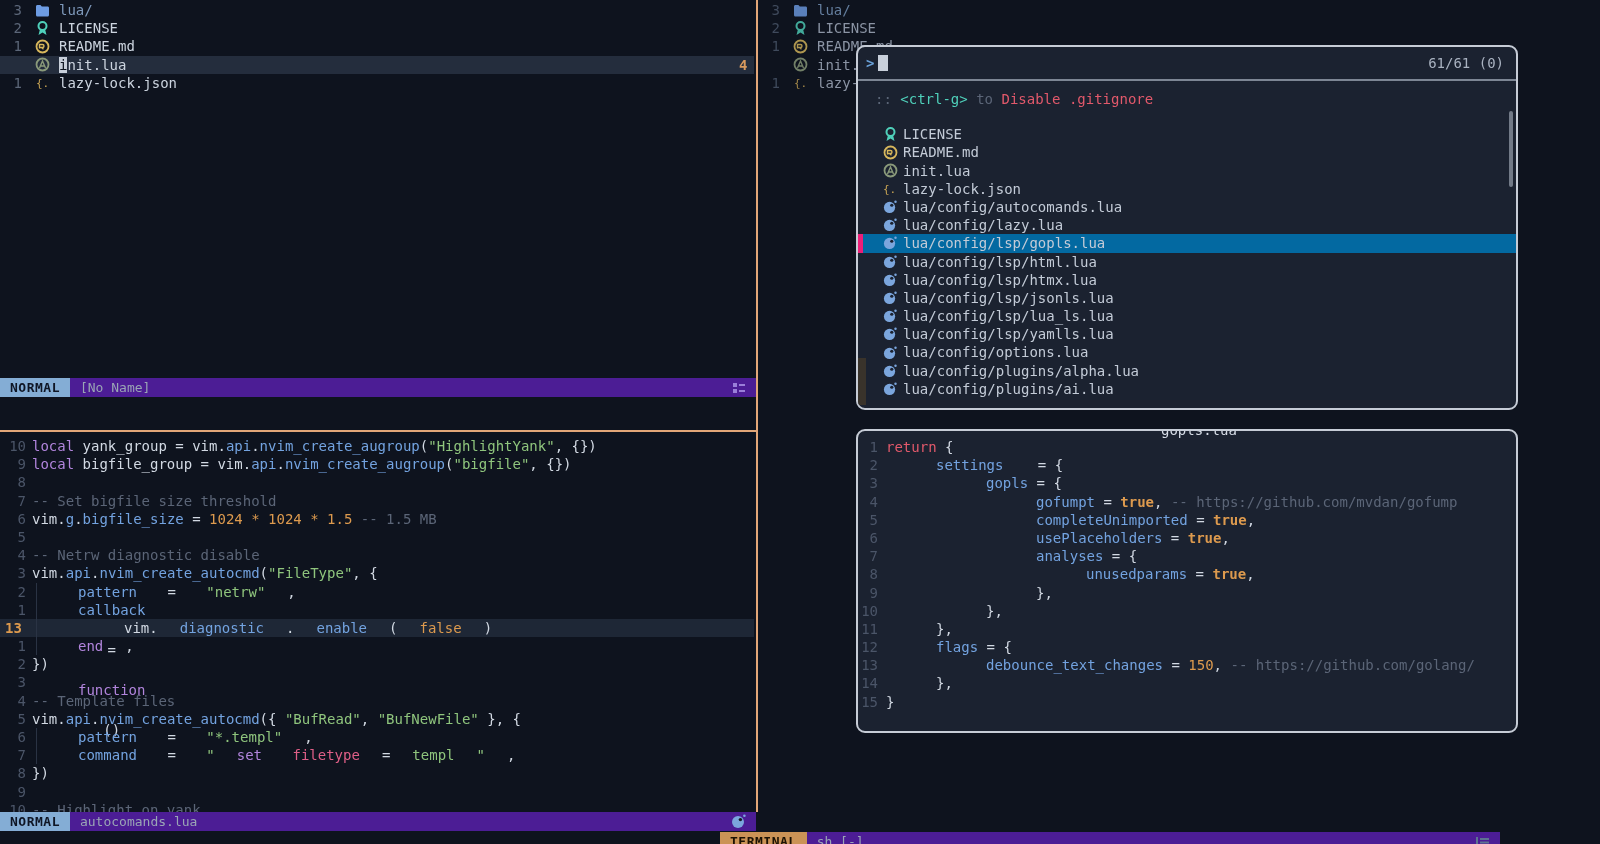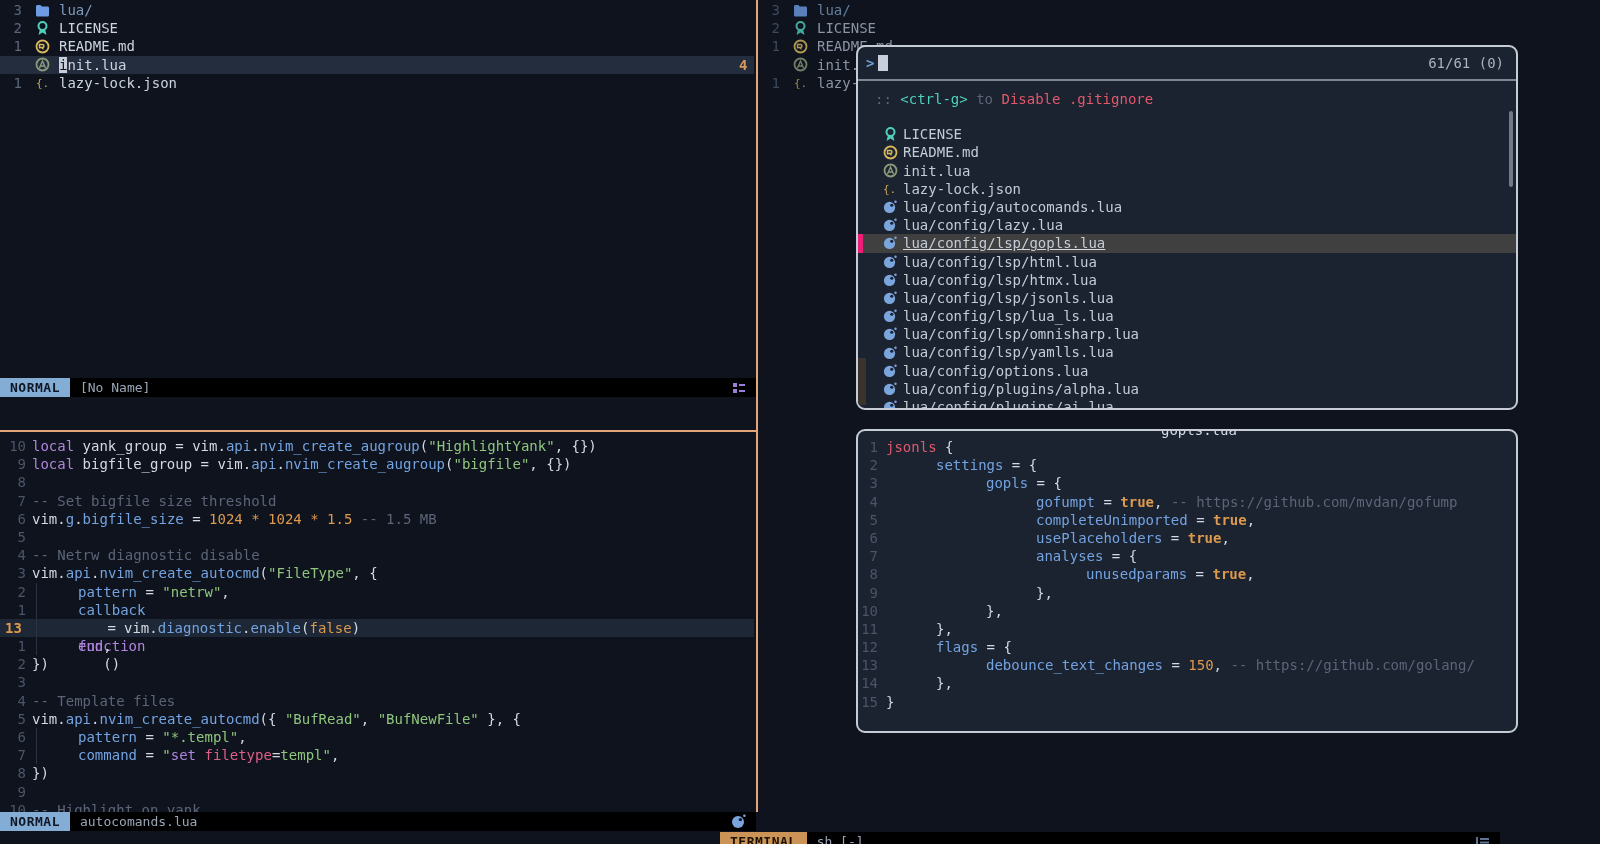--- a/index.html
+++ b/index.html
@@ -39,46 +39,46 @@
   .explorer.dim .row.cur{ background:transparent; }
   .explorer.dim .row.cur .num{ color:#d99a5e; }
   .cursorblock{ background:#c8cfda; color:#0e141f; }
 
   
   .code{ position:absolute; }
   .code .num{ width:26px; text-align:right; margin-right:6px; color:#4b5568; flex:none; }
   .code .row.cur{ background:#1e2736; }
   .code .row.cur .num{ text-align:left; padding-left:5px; margin-left:0; color:#dd9a4e; font-weight:bold; }
   .code .body{ display:flex; align-items:center; white-space:pre; }
-  .guideline{ border-left:1px solid #2a3344; margin-left:4px; padding-left:0; align-self:stretch; }
+  .guideline{ border-left:1px solid #2a3344; margin-left:4px; padding-left:0; align-self:stretch;gap:22px; }
 
   
   .vsep{ position:absolute; background:#e2a678; }
   .hsep{ position:absolute; background:#e2a678; }
 
   
-  .statusline{ position:absolute; height:19px; background:#000000; display:flex; align-items:center; font-size:13px; color:#9aa5b5; }
+  .statusline{ position:absolute; height:19px; background:#4c1d95; display:flex; align-items:center; font-size:13px; color:#9aa5b5; }
   .badge{ height:19px; display:flex; align-items:center; padding:0 10px; font-weight:bold; letter-spacing:.5px; flex:none; }
   .badge.normal{ background:#84add5; color:#0f1625; }
   .badge.terminal{ background:#cb9356; color:#1c1204; }
   .sl-file{ margin-left:10px;text-align:right; }
   .sl-right{ margin-left:auto; margin-right:10px; display:flex; align-items:center; }
 
   
   .float{ position:absolute; background:#1b2230; border:2px solid #c6ccd6; border-radius:9px; }
   .prompt-row{ height:34px; display:flex; align-items:center; padding:0 12px 0 8px; border-bottom:2px solid #7d8694; }
   .prompt-char{ color:#6aa1d8; font-weight:bold; }
   .prompt-cursor{ display:inline-block; width:10px; height:16px; background:#c8cfda; margin-left:4px; }
   .match-counter{ margin-left:auto; color:#a9b2c0; }
   .hint-row{ margin:9px 0 17px 17px; height:18.2px; line-height:18.2px; white-space:pre; }
   .results{ margin-top:0; position:relative; }
   .results .row{ padding-left:24px; position:relative; }
   .results .icon{ width:16px; margin-right:5px; flex:none; display:flex; align-items:center; justify-content:center; }
   .results .fname{ color:#c3cbd7; }
-  .results .row.sel{ background:#404040;text-decoration:underline; }
+  .results .row.sel{ background:#0369a1; }
   .results .row.sel .caret{ position:absolute; left:0; top:0; width:5px; height:100%; background:#ec1e78; }
   .scrollthumb{ position:absolute; width:4px; background:#727a87; border-radius:2px; }
   .artifactbar{ position:absolute; width:8px; background:#39332b; }
 
   .preview-title{ position:absolute; top:-11px; background:#1b2230; padding:0 9px; color:#d6dce6; height:20px; line-height:20px; }
   .preview .num{ width:20px; text-align:right; margin-right:8px; color:#4b5568; flex:none; }
 </style>
 </head>
 <body>
 
@@ -247,25 +247,20 @@
             </svg></span><span class="fname">lua/config/lsp/jsonls.lua</span></div>
         <div class="row"><span class="icon"><svg width="14" height="14" viewBox="0 0 15 15">
               <circle cx="7" cy="8" r="6" fill="#7ba6dd"></circle>
               <circle cx="9.4" cy="5.6" r="1.7" fill="#1b2230"></circle>
               <circle cx="13.4" cy="1.8" r="1.3" fill="#7ba6dd"></circle>
             </svg></span><span class="fname">lua/config/lsp/lua_ls.lua</span></div>
         <div class="row"><span class="icon"><svg width="14" height="14" viewBox="0 0 15 15">
               <circle cx="7" cy="8" r="6" fill="#7ba6dd"></circle>
               <circle cx="9.4" cy="5.6" r="1.7" fill="#1b2230"></circle>
               <circle cx="13.4" cy="1.8" r="1.3" fill="#7ba6dd"></circle>
-            </svg></span><span class="fname">lua/config/lsp/omnisharp.lua</span></div>
-        <div class="row"><span class="icon"><svg width="14" height="14" viewBox="0 0 15 15">
-              <circle cx="7" cy="8" r="6" fill="#7ba6dd"></circle>
-              <circle cx="9.4" cy="5.6" r="1.7" fill="#1b2230"></circle>
-              <circle cx="13.4" cy="1.8" r="1.3" fill="#7ba6dd"></circle>
             </svg></span><span class="fname">lua/config/lsp/yamlls.lua</span></div>
         <div class="row"><span class="icon"><svg width="14" height="14" viewBox="0 0 15 15">
               <circle cx="7" cy="8" r="6" fill="#7ba6dd"></circle>
               <circle cx="9.4" cy="5.6" r="1.7" fill="#1b2230"></circle>
               <circle cx="13.4" cy="1.8" r="1.3" fill="#7ba6dd"></circle>
             </svg></span><span class="fname">lua/config/options.lua</span></div>
         <div class="row"><span class="icon"><svg width="14" height="14" viewBox="0 0 15 15">
               <circle cx="7" cy="8" r="6" fill="#7ba6dd"></circle>
               <circle cx="9.4" cy="5.6" r="1.7" fill="#1b2230"></circle>
               <circle cx="13.4" cy="1.8" r="1.3" fill="#7ba6dd"></circle>
@@ -276,22 +271,22 @@
               <circle cx="13.4" cy="1.8" r="1.3" fill="#7ba6dd"></circle>
             </svg></span><span class="fname">lua/config/plugins/ai.lua</span></div>
       </div>
     <div class="scrollthumb" style="right:3px; top:64px; height:76px;"></div>
     <div class="artifactbar" style="left:0; top:311px; height:47px;"></div>
   </div>
 
   <div class="float preview" style="left:856px; top:429px; width:662px; height:304px; overflow:hidden;">
     <div class="preview-title" style="left:294px;">gopls.lua</div>
     <div class="code" id="preview-code" style="left:0; top:7px; width:656px; position:relative;">
-        <div class="row"><span class="num">1</span><span class="body" style="padding-left: 0px;"><span class="seg rd">jsonls</span><span class="seg tx"> {</span></span></div>
-        <div class="row"><span class="num">2</span><span class="body" style="padding-left: 50px;"><span class="seg bl">settings</span><span class="seg tx"> = {</span></span></div>
+        <div class="row"><span class="num">1</span><span class="body" style="padding-left: 0px;"><span class="seg rd">return</span><span class="seg tx"> {</span></span></div>
+        <div class="row"><span class="num">2</span><span class="body" style="padding-left: 50px; gap: 26px;"><span class="seg bl">settings</span><span class="seg tx"> = {</span></span></div>
         <div class="row"><span class="num">3</span><span class="body" style="padding-left: 100px;"><span class="seg bl">gopls</span><span class="seg tx"> = {</span></span></div>
         <div class="row"><span class="num">4</span><span class="body" style="padding-left: 150px;"><span class="seg bl">gofumpt</span><span class="seg tx"> = </span><span class="seg nmb">true</span><span class="seg tx">, </span><span class="seg cm">-- https://github.com/mvdan/gofump</span></span></div>
         <div class="row"><span class="num">5</span><span class="body" style="padding-left: 150px;"><span class="seg bl">completeUnimported</span><span class="seg tx"> = </span><span class="seg nmb">true</span><span class="seg tx">,</span></span></div>
         <div class="row"><span class="num">6</span><span class="body" style="padding-left: 150px;"><span class="seg bl">usePlaceholders</span><span class="seg tx"> = </span><span class="seg nmb">true</span><span class="seg tx">,</span></span></div>
         <div class="row"><span class="num">7</span><span class="body" style="padding-left: 150px;"><span class="seg bl">analyses</span><span class="seg tx"> = {</span></span></div>
         <div class="row"><span class="num">8</span><span class="body" style="padding-left: 200px;"><span class="seg bl">unusedparams</span><span class="seg tx"> = </span><span class="seg nmb">true</span><span class="seg tx">,</span></span></div>
         <div class="row"><span class="num">9</span><span class="body" style="padding-left: 150px;"><span class="seg tx">},</span></span></div>
         <div class="row"><span class="num">10</span><span class="body" style="padding-left: 100px;"><span class="seg tx">},</span></span></div>
         <div class="row"><span class="num">11</span><span class="body" style="padding-left: 50px;"><span class="seg tx">},</span></span></div>
         <div class="row"><span class="num">12</span><span class="body" style="padding-left: 50px;"><span class="seg bl">flags</span><span class="seg tx"> = {</span></span></div>

